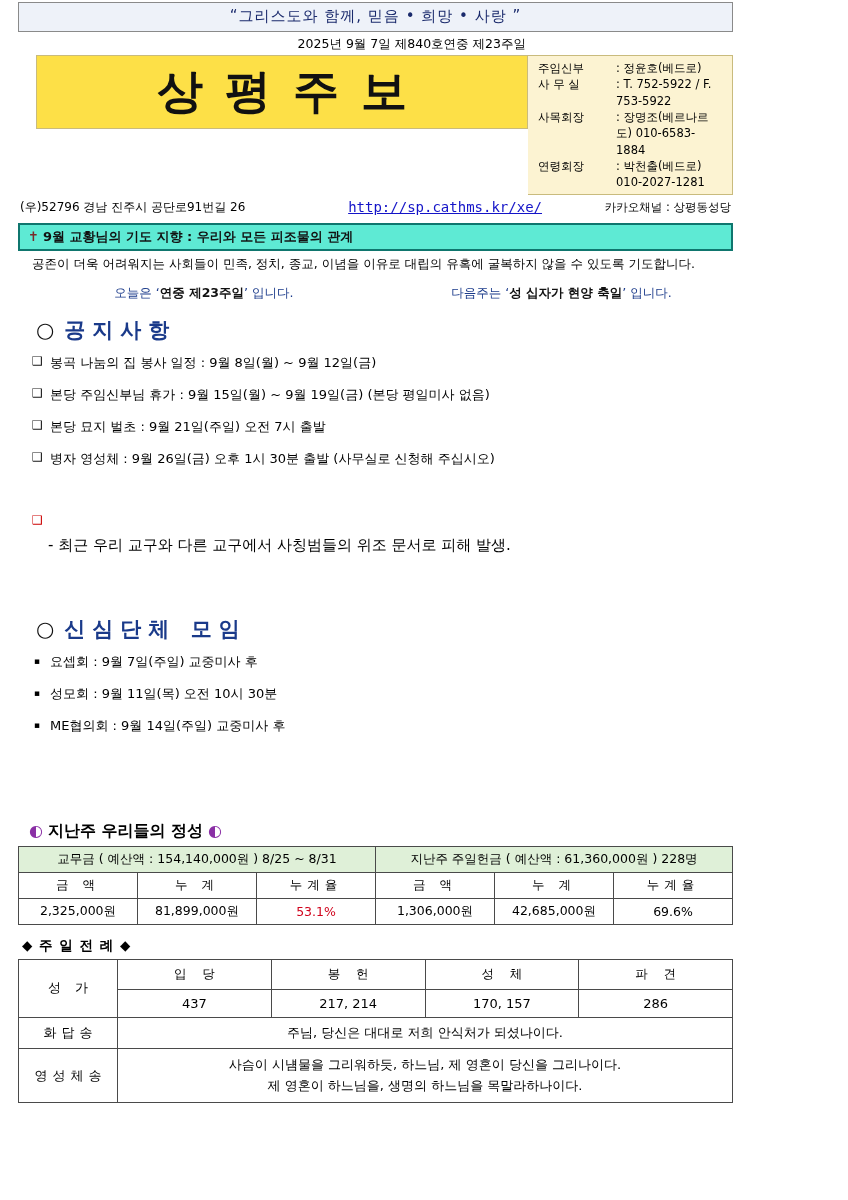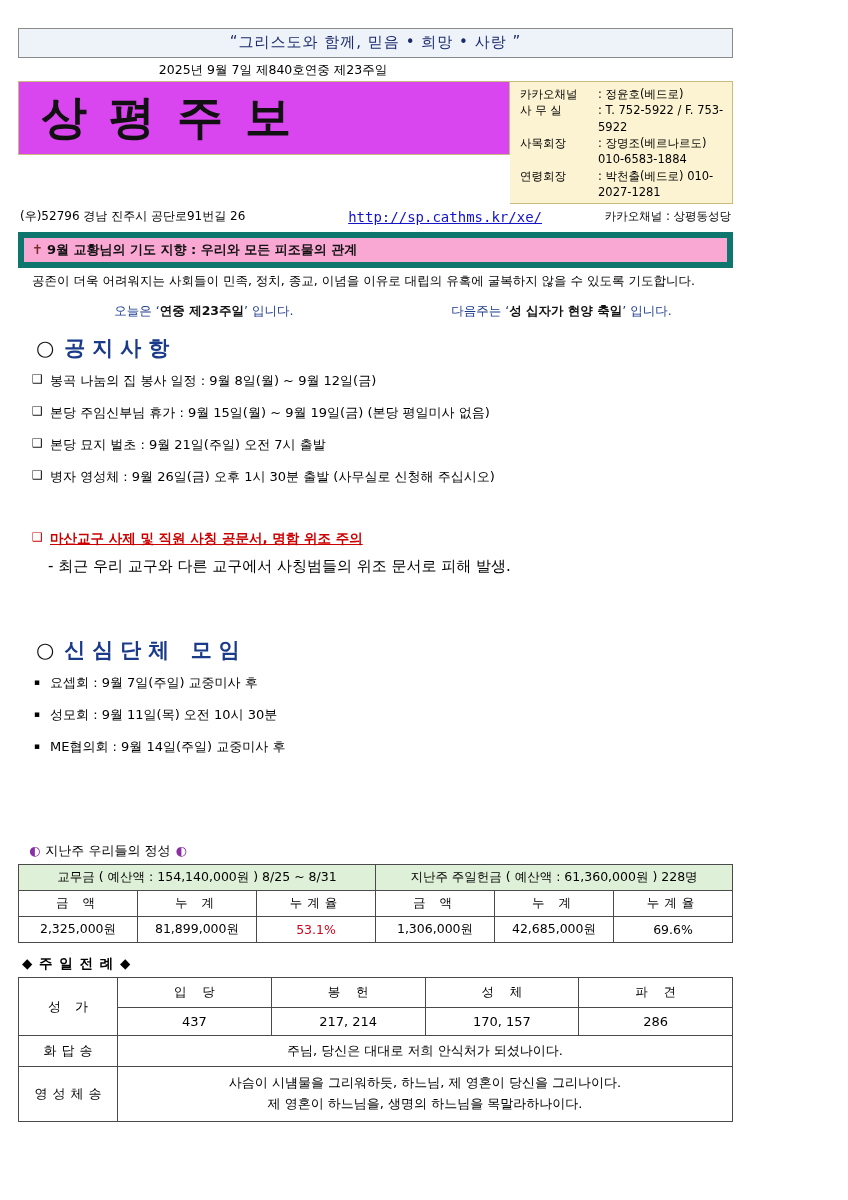--- a/index.html
+++ b/index.html
@@ -10,56 +10,58 @@
   body {
     width: 848px;
     min-height: 1200px;
     font-family: "DejaVu Sans", sans-serif;
     color: #000;
     font-size: 13px;
   }
   .page {
     width: 751px;
     box-sizing: border-box;
-    padding: 28px 18px 10px 18px;
+    padding: 2px 18px 10px 18px;
     position: relative;
   }
 
   
   .motto {
     border: 1px solid #8a8a8a;
     background: #eef2f9;
     text-align: center;
     font-size: 15px;
     padding: 4px 0 5px 0;
     color: #1a2a6c;
     letter-spacing: 1px;
   }
   .dateline {
     display: flex;
-    justify-content: center;
+    justify-content: flex-end;
     align-items: flex-end;
     margin-top: 4px;
     font-size: 12.5px;
     padding: 0 2px;
   }
   .dateline .season { margin-right: 205px; }
 
   .masthead-wrap {
     display: flex;
     align-items: stretch;
     margin-top: 2px;
   }
   .masthead {
     flex: 0 0 490px;
-    background: #d946ef;
+    background: #fde047;
     border: 1px solid #c9bb7d;
     height: 72px;
     display: flex;
     align-items: center;
+    justify-content: center;
+    margin-left: 18px;
   }
   .masthead .title {
     font-family: "DejaVu Serif", serif;
     font-weight: bold;
     font-size: 46px;
     letter-spacing: 22px;
     text-indent: 22px;
     color: #111;
   }
   .contact {
@@ -91,22 +93,22 @@
     text-decoration: underline;
     font-size: 14px;
     font-family: "DejaVu Sans Mono", monospace;
     padding-left: 40px;
   }
   .addrline .kakao { flex: 0 0 auto; font-size: 11.5px; }
 
   
   .intent-box { margin-top: 7px; }
   .intent-title {
-    background: #f9a8d4;
-    border: 6px solid #0f766e;
+    background: #5eead4;
+    border: 2px solid #0f766e;
     font-weight: bold;
     font-size: 13px;
     padding: 3px 8px;
     color: #111;
   }
   .intent-title .cross { color: #7a2a2a; margin-right: 4px; }
   .intent-body {
     font-size: 12.5px;
     line-height: 1.5;
     padding: 4px 10px 0 14px;
@@ -171,22 +173,22 @@
     flex: 0 0 16px;
     font-size: 9px;
     line-height: 1.9;
   }
 
   .spacer-a { height: 46px; }
   .spacer-b { height: 72px; }
 
   
   .offer-head {
-    font-size: 13px;
-    font-weight: normal;
+    font-size: 16px;
+    font-weight: bold;
     margin: 0 0 4px 6px;
   }
   .offer-head .dot { color: #8a2fa5; margin: 0 5px; }
 
   table.grid {
     border-collapse: collapse;
     width: 100%;
     table-layout: fixed;
   }
   table.grid td, table.grid th {
@@ -241,21 +243,21 @@
     <span>2025년 9월 7일 제840호</span>
     <span class="season">연중 제23주일</span>
   </div>
 
   <div class="masthead-wrap">
     <div class="masthead">
       <div class="title">상평주보</div>
     </div>
     <div class="contact">
       <div class="row">
-        <span class="lbl">카카오채널</span>
+        <span class="lbl">주임신부</span>
         <span class="val">: 정윤호(베드로)</span>
       </div>
       <div class="row">
         <span class="lbl">사 무 실</span>
         <span class="val">: T. 752-5922 /  F. 753-5922</span>
       </div>
       <div class="row">
         <span class="lbl">사목회장</span>
         <span class="val">: 장명조(베르나르도) 010-6583-1884</span>
       </div>
@@ -306,21 +308,20 @@
       <span class="txt">본당 묘지 벌초 : 9월 21일(주일) 오전 7시 출발</span>
     </div>
     <div class="notice-item">
       <span class="bullet">❑</span>
       <span class="txt">병자 영성체 : 9월 26일(금) 오후 1시 30분 출발 (사무실로 신청해 주십시오)</span>
     </div>
   </div>
 
   <div class="warn-item">
     <span class="bullet">❑</span>
-    <span class="txt">마산교구 사제 및 직원 사칭 공문서, 명함 위조 주의</span>
   </div>
   <div class="warn-sub">- 최근 우리 교구와 다른 교구에서 사칭범들의 위조 문서로 피해 발생.</div>
 
   <div class="spacer-a"></div>
 
   <div class="sec-head">
     <span class="ring">○</span><span>신심단체 모임</span>
   </div>
   <div class="group-list">
     <div class="group-item">

